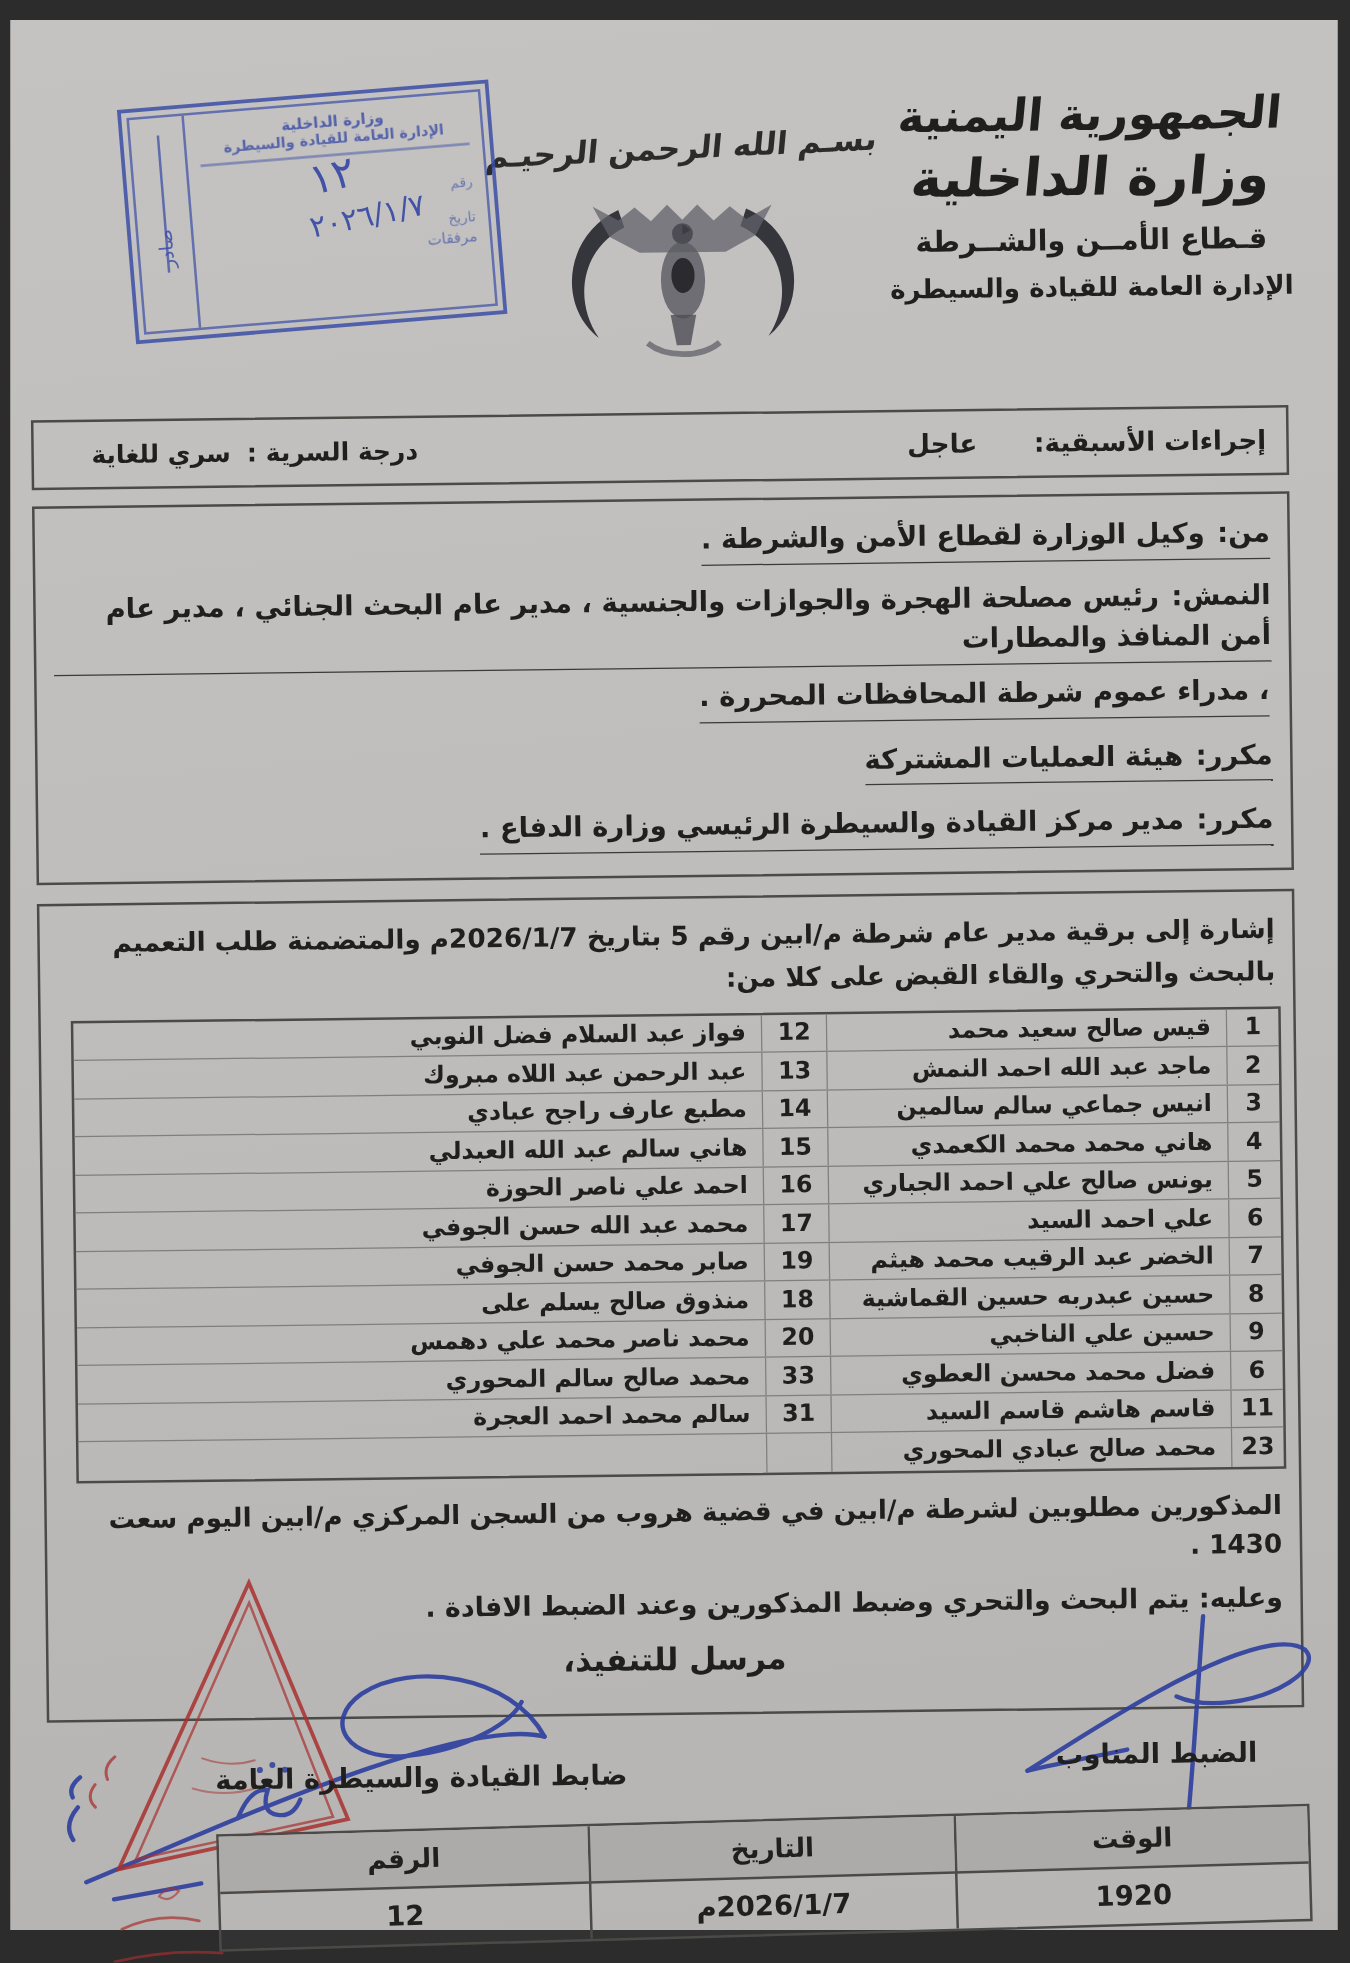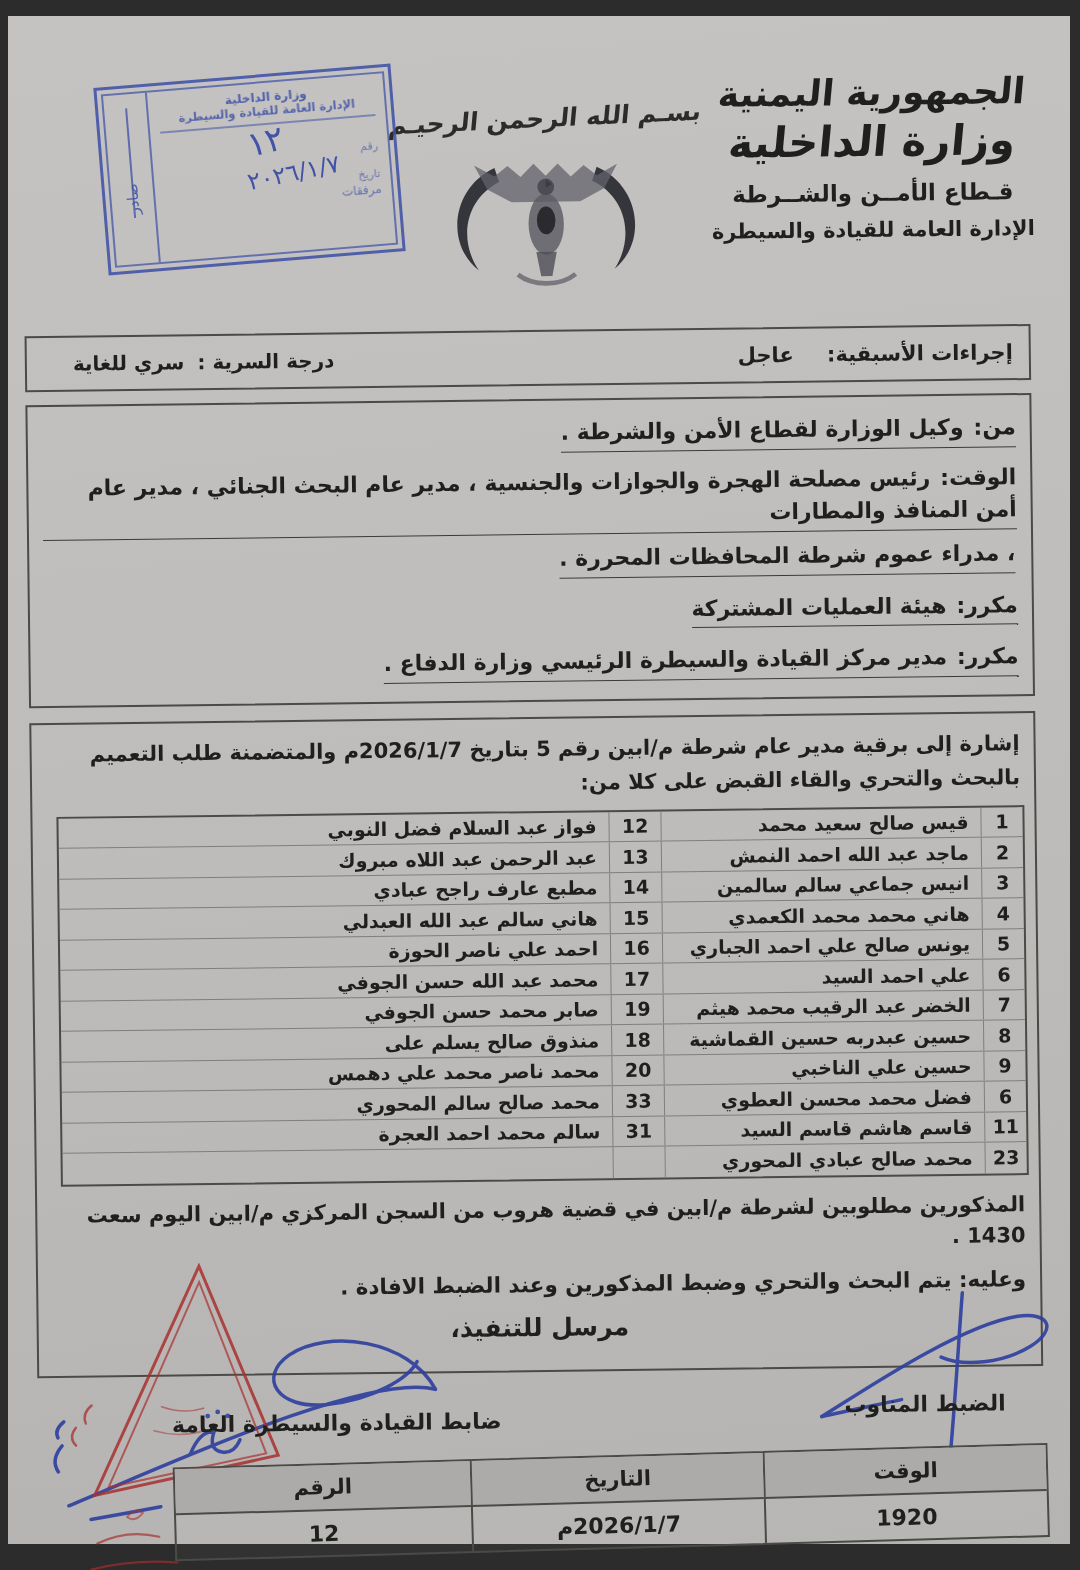--- a/index.html
+++ b/index.html
@@ -39,21 +39,21 @@
   .h-date{font-size:24px;transform:rotate(-7deg);margin-right:8px;letter-spacing:2px}
   .s-l3{font-size:12px;opacity:.7;filter:blur(.4px);margin-top:2px}
   .stamp-strip{width:44px;border-right:2px solid rgba(60,77,166,.7);position:relative;overflow:hidden}
   .issued{position:absolute;top:96px;left:6px;transform:rotate(-90deg);font-size:15px;letter-spacing:2px;opacity:.85}
   .strip-line{position:absolute;top:14px;left:21px;width:2px;height:110px;background:rgba(60,77,166,.75)}
 
   
   .box{border:2px solid var(--line);margin:0 34px 0 22px}
   .box1{margin-top:14px;height:56px;position:relative;display:flex;align-items:center}
   .prio{margin-right:16px;font-size:21px;font-weight:700}
-  .prio .val{margin-right:26px}
+  .prio .val{margin-right:38px}
   .secrecy{position:absolute;left:46px;top:14px;font-size:20px;font-weight:700}
   .secrecy .val{margin-right:6px}
 
   .box2{margin-top:13px;padding:16px 14px 18px}
   .addr{font-size:22px;font-weight:700;line-height:1.45}
   .u-span{display:inline-block;border-bottom:1.5px solid #3a3a38;padding-bottom:3px}
   .lab{margin-left:10px}
   .l-from{margin-bottom:14px}
   .l-to{margin-bottom:8px}
   .l-to2{margin-bottom:16px;margin-right:2px}
@@ -150,21 +150,21 @@
         <span>درجة السرية :</span>
         <span class="val">سري للغاية</span>
       </div>
     </section>
 
     <section class="box box2">
       <p class="addr l-from">
         <span class="u-span"><span class="lab">من:</span><span>وكيل الوزارة لقطاع الأمن والشرطة .</span></span>
       </p>
       <p class="addr l-to">
-        <span class="u-span"><span class="lab">الوقت:</span><span>رئيس مصلحة الهجرة والجوازات والجنسية ، مدير عام البحث الجنائي ، مدير عام أمن المنافذ والمطارات</span></span>
+        <span class="u-span"><span class="lab">النمش:</span><span>رئيس مصلحة الهجرة والجوازات والجنسية ، مدير عام البحث الجنائي ، مدير عام أمن المنافذ والمطارات</span></span>
       </p>
       <p class="addr l-to2">
         <span class="u-span">، مدراء عموم شرطة المحافظات المحررة .</span>
       </p>
       <p class="addr l-cc1">
         <span class="u-span"><span class="lab">مكرر:</span><span>هيئة العمليات المشتركة</span></span>
       </p>
       <p class="addr l-cc2">
         <span class="u-span"><span class="lab">مكرر:</span><span>مدير مركز القيادة والسيطرة الرئيسي وزارة الدفاع .</span></span>
       </p>

